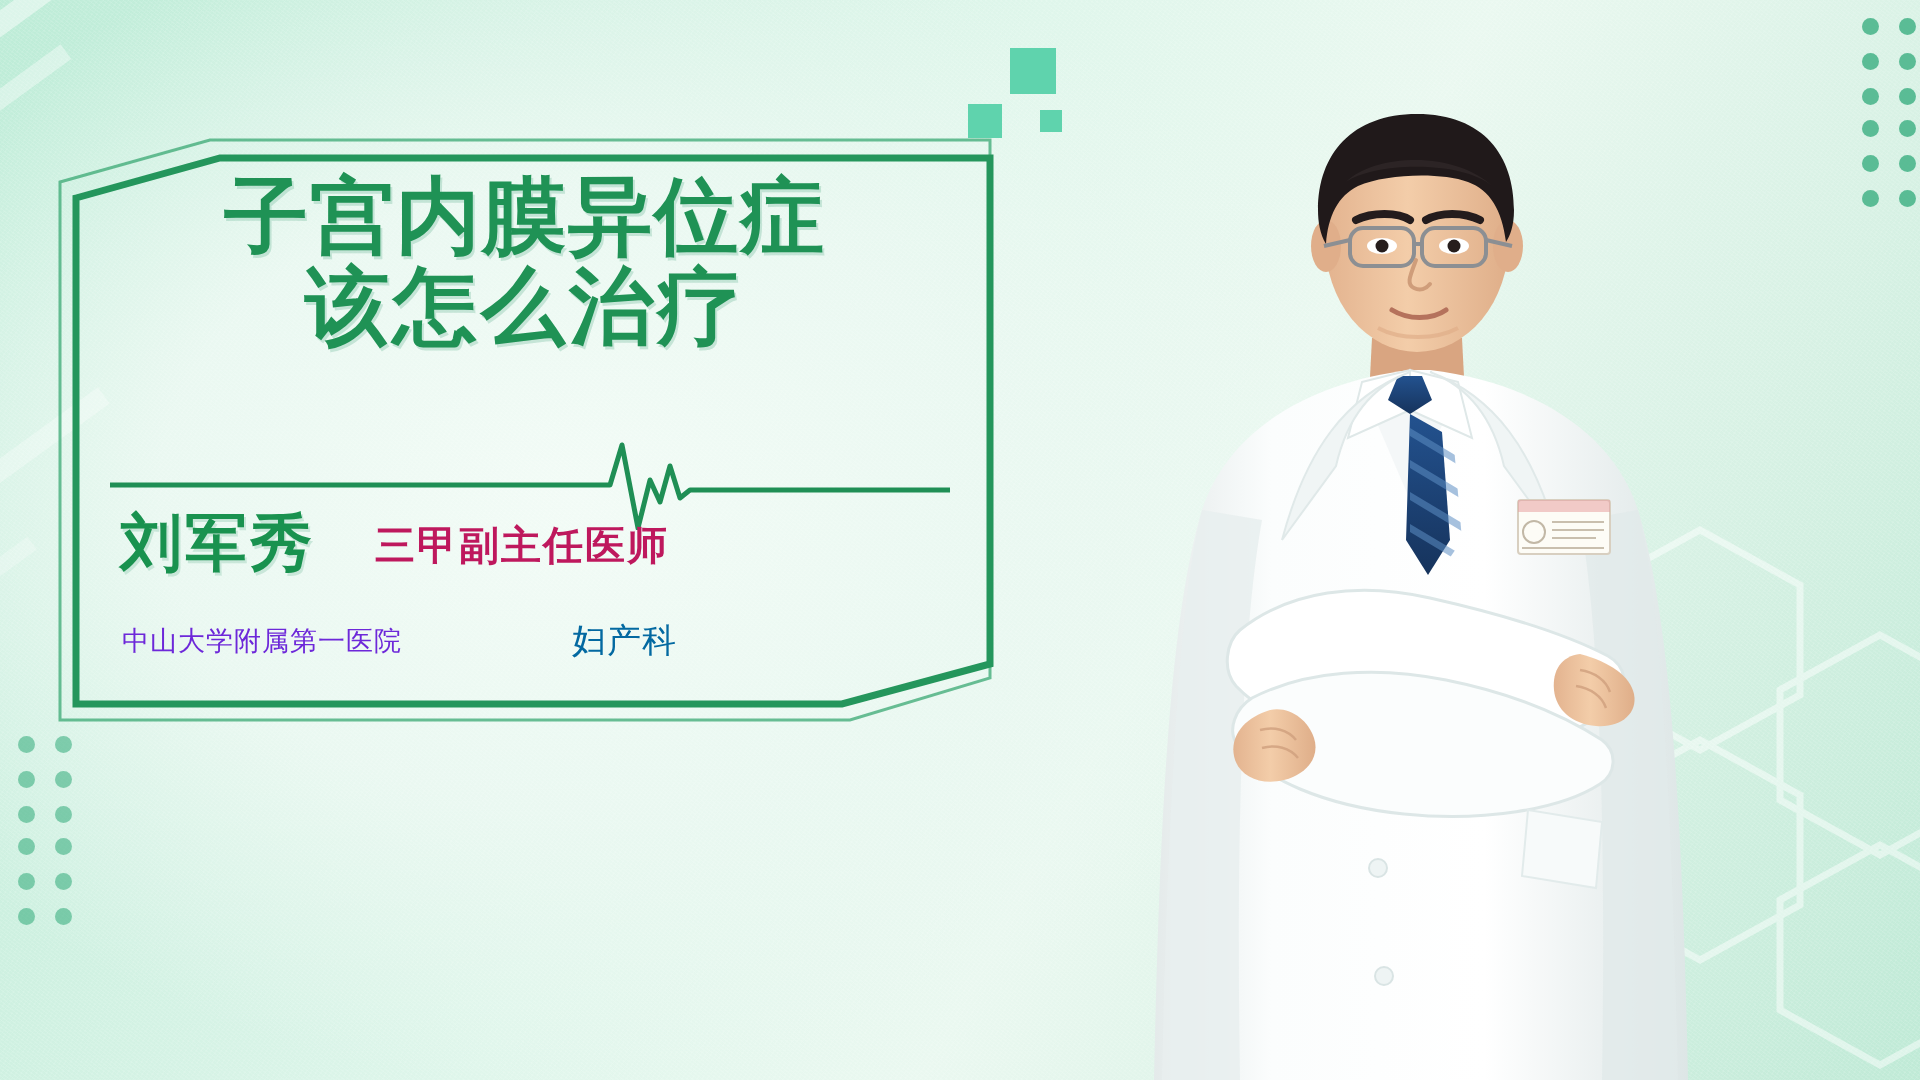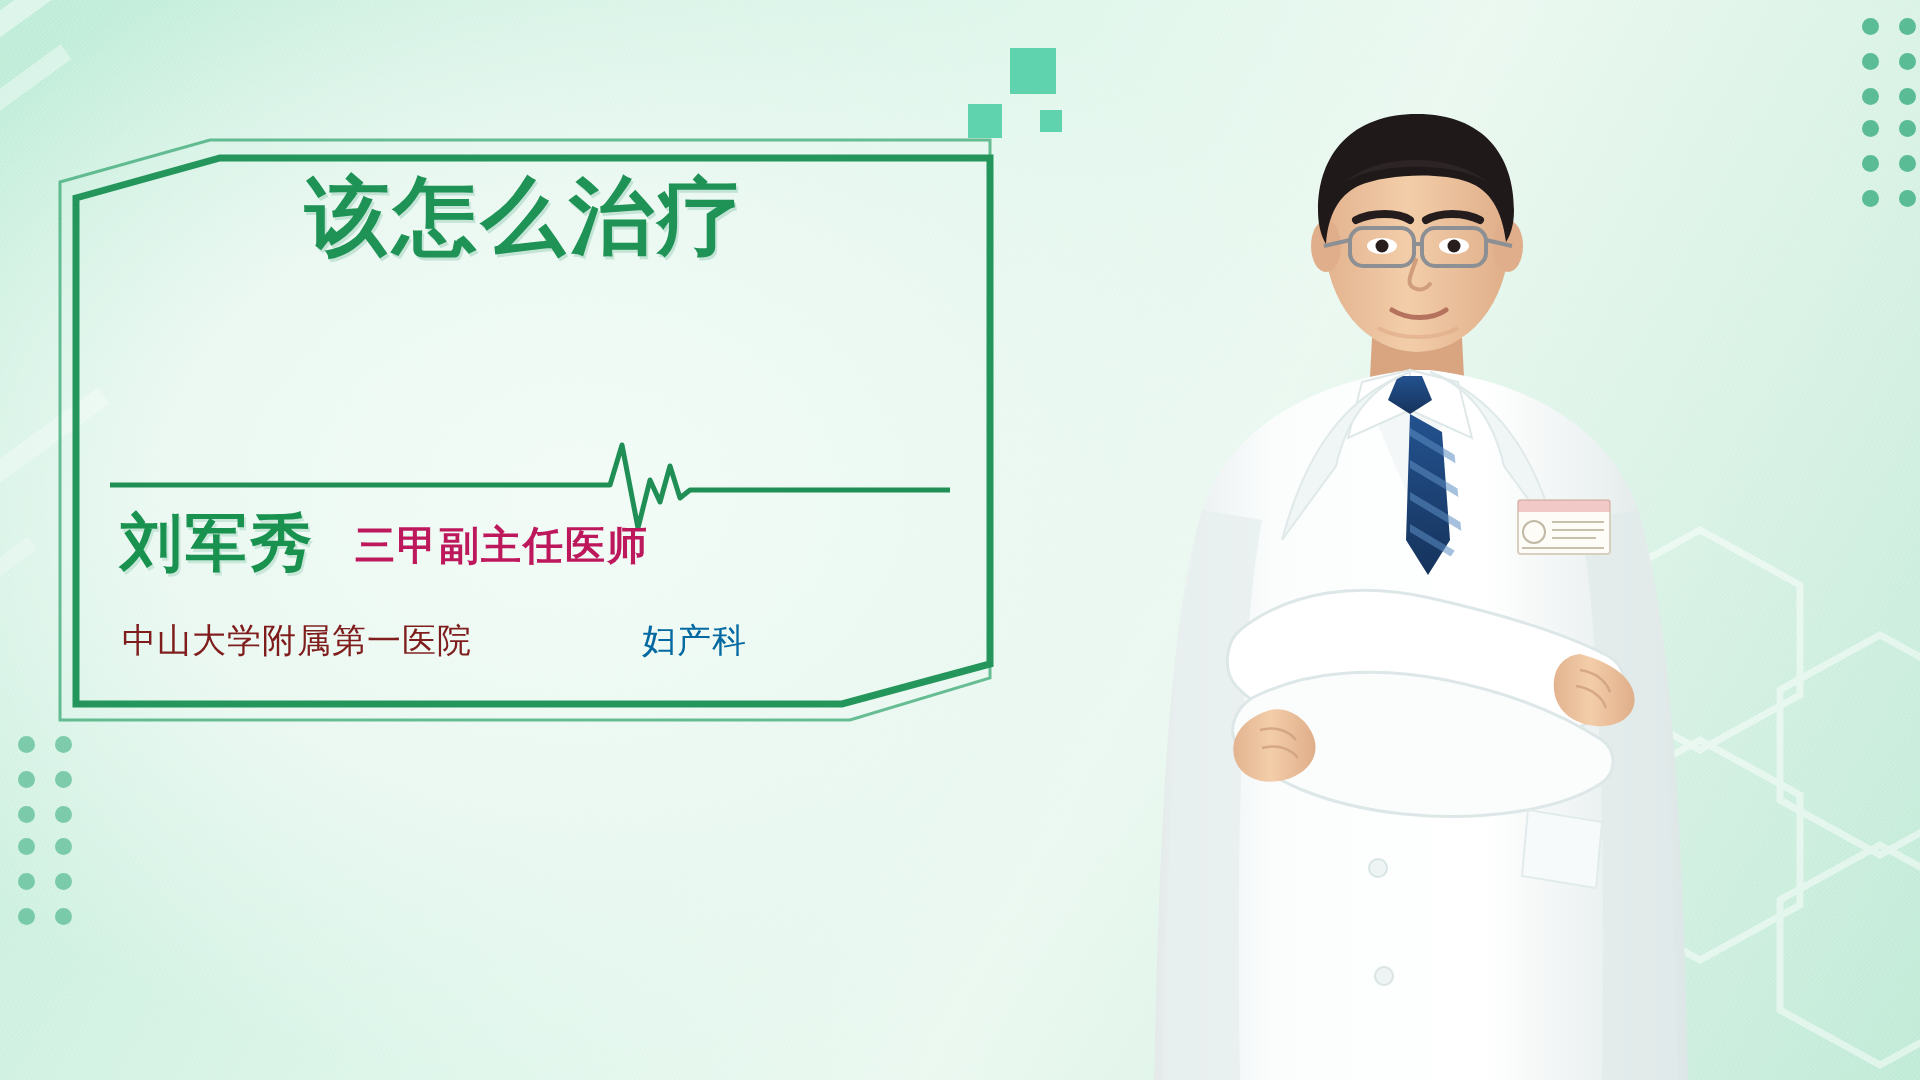--- a/index.html
+++ b/index.html
@@ -60,37 +60,37 @@
     letter-spacing:2px;
     text-shadow:2px 3px 0 rgba(120,190,160,.35);
   }
   .title .l2{ display:block; letter-spacing:4px; }
 
   .ecg{ position:absolute; left:50px; top:300px; width:840px; height:90px; }
   .ecg svg{ display:block; width:100%; height:100%; }
 
   .namerow{
     position:absolute; left:60px; top:372px; width:830px;
-    display:flex; align-items:flex-end; gap:40px;
+    display:flex; align-items:flex-end; gap:60px;
   }
   .dname{
     color:#19924f; font-weight:bold; font-size:62px; line-height:1;
     letter-spacing:3px;
     text-shadow:2px 3px 0 rgba(120,190,160,.30);
   }
   .dtitle{
     color:#be185d; font-weight:bold; font-size:40px; line-height:1.2;
     letter-spacing:2px; padding-bottom:5px;
   }
 
   .metarow{
     position:absolute; left:62px; top:478px; width:800px;
     display:flex; align-items:center;
   }
-  .hosp{ color:#7f1d1d; font-size:34px; letter-spacing:1px; }
+  .hosp{ color:#6d28d9; font-size:27px; letter-spacing:1px; }
   .dept{ color:#0369a1; font-size:34px; letter-spacing:1px; margin-left:170px; }
 
   
   .doctor{ position:absolute; right:190px; bottom:0; width:620px; height:1010px; }
   .doctor svg{ display:block; width:100%; height:100%; }
 </style>
 </head>
 <body>
 
 <div id="stage">
@@ -156,20 +156,21 @@
 
       <polygon points="0,42 150,0 930,0 930,538 790,580 0,580" fill="none" stroke="#3aa873" stroke-width="3" opacity="0.75"></polygon>
 
       <polygon points="16,58 160,18 930,18 930,524 782,564 16,564" fill="none" stroke="#24965c" stroke-width="7"></polygon>
     </svg>
   </div>
 
   <div class="content">
 
     <div class="title">
+      <span>子宫内膜异位症</span>
       <span class="l2">该怎么治疗</span>
     </div>
 
     <div class="ecg">
       <svg viewBox="0 0 840 90" preserveAspectRatio="none">
         <polyline points="0,45 480,45 500,45 512,5 528,88 540,40 550,62 560,26 570,58 580,50 840,50" fill="none" stroke="#1f8f55" stroke-width="5" stroke-linecap="round" stroke-linejoin="round"></polyline>
       </svg>
     </div>
 
     <div class="namerow">

